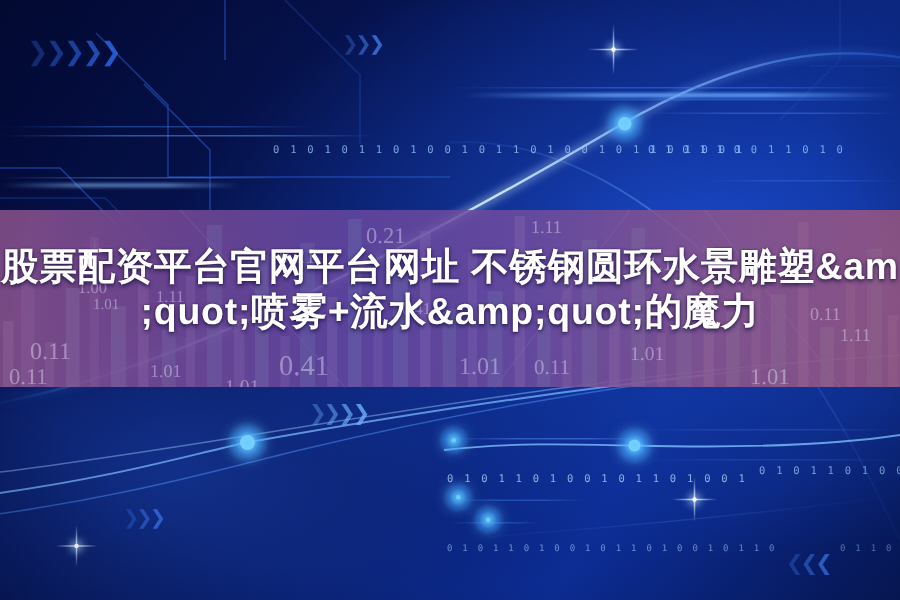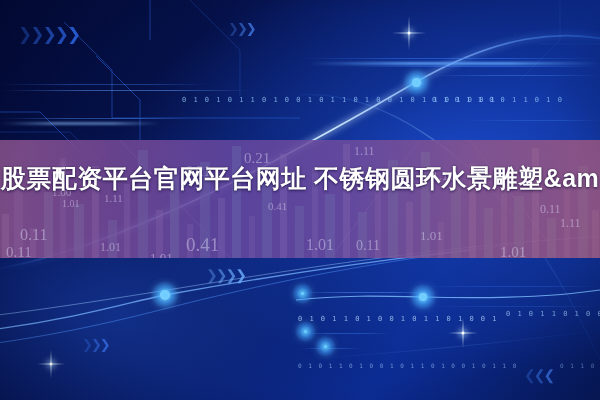--- a/index.html
+++ b/index.html
@@ -303,15 +303,16 @@
         <div class="num" style="left: 560px; top: 76px; font-size: 12px;">1.11</div>
         <div class="num" style="left: 268px; top: 60px; font-size: 11px;">0.41</div>
         <div class="num" style="left: 150px; top: 110px; font-size: 13px;">1.01</div>
       </div>
   </div>
 
   <div class="bg-vig"></div>
 
   <div class="headline" style="top:163px;">
     <span class="hl-line hl1">股票配资平台官网平台网址 不锈钢圆环水景雕塑&amp;am</span>
+    <span class="hl-line hl2">;quot;喷雾+流水&amp;amp;quot;的魔力</span>
   </div>
 
 </div>
 
 </body></html>

